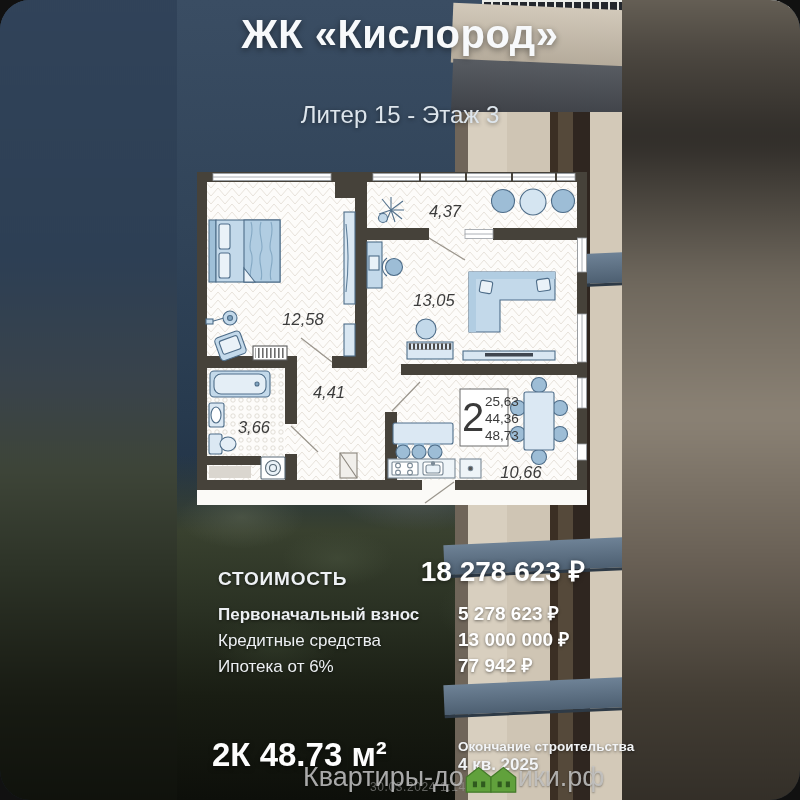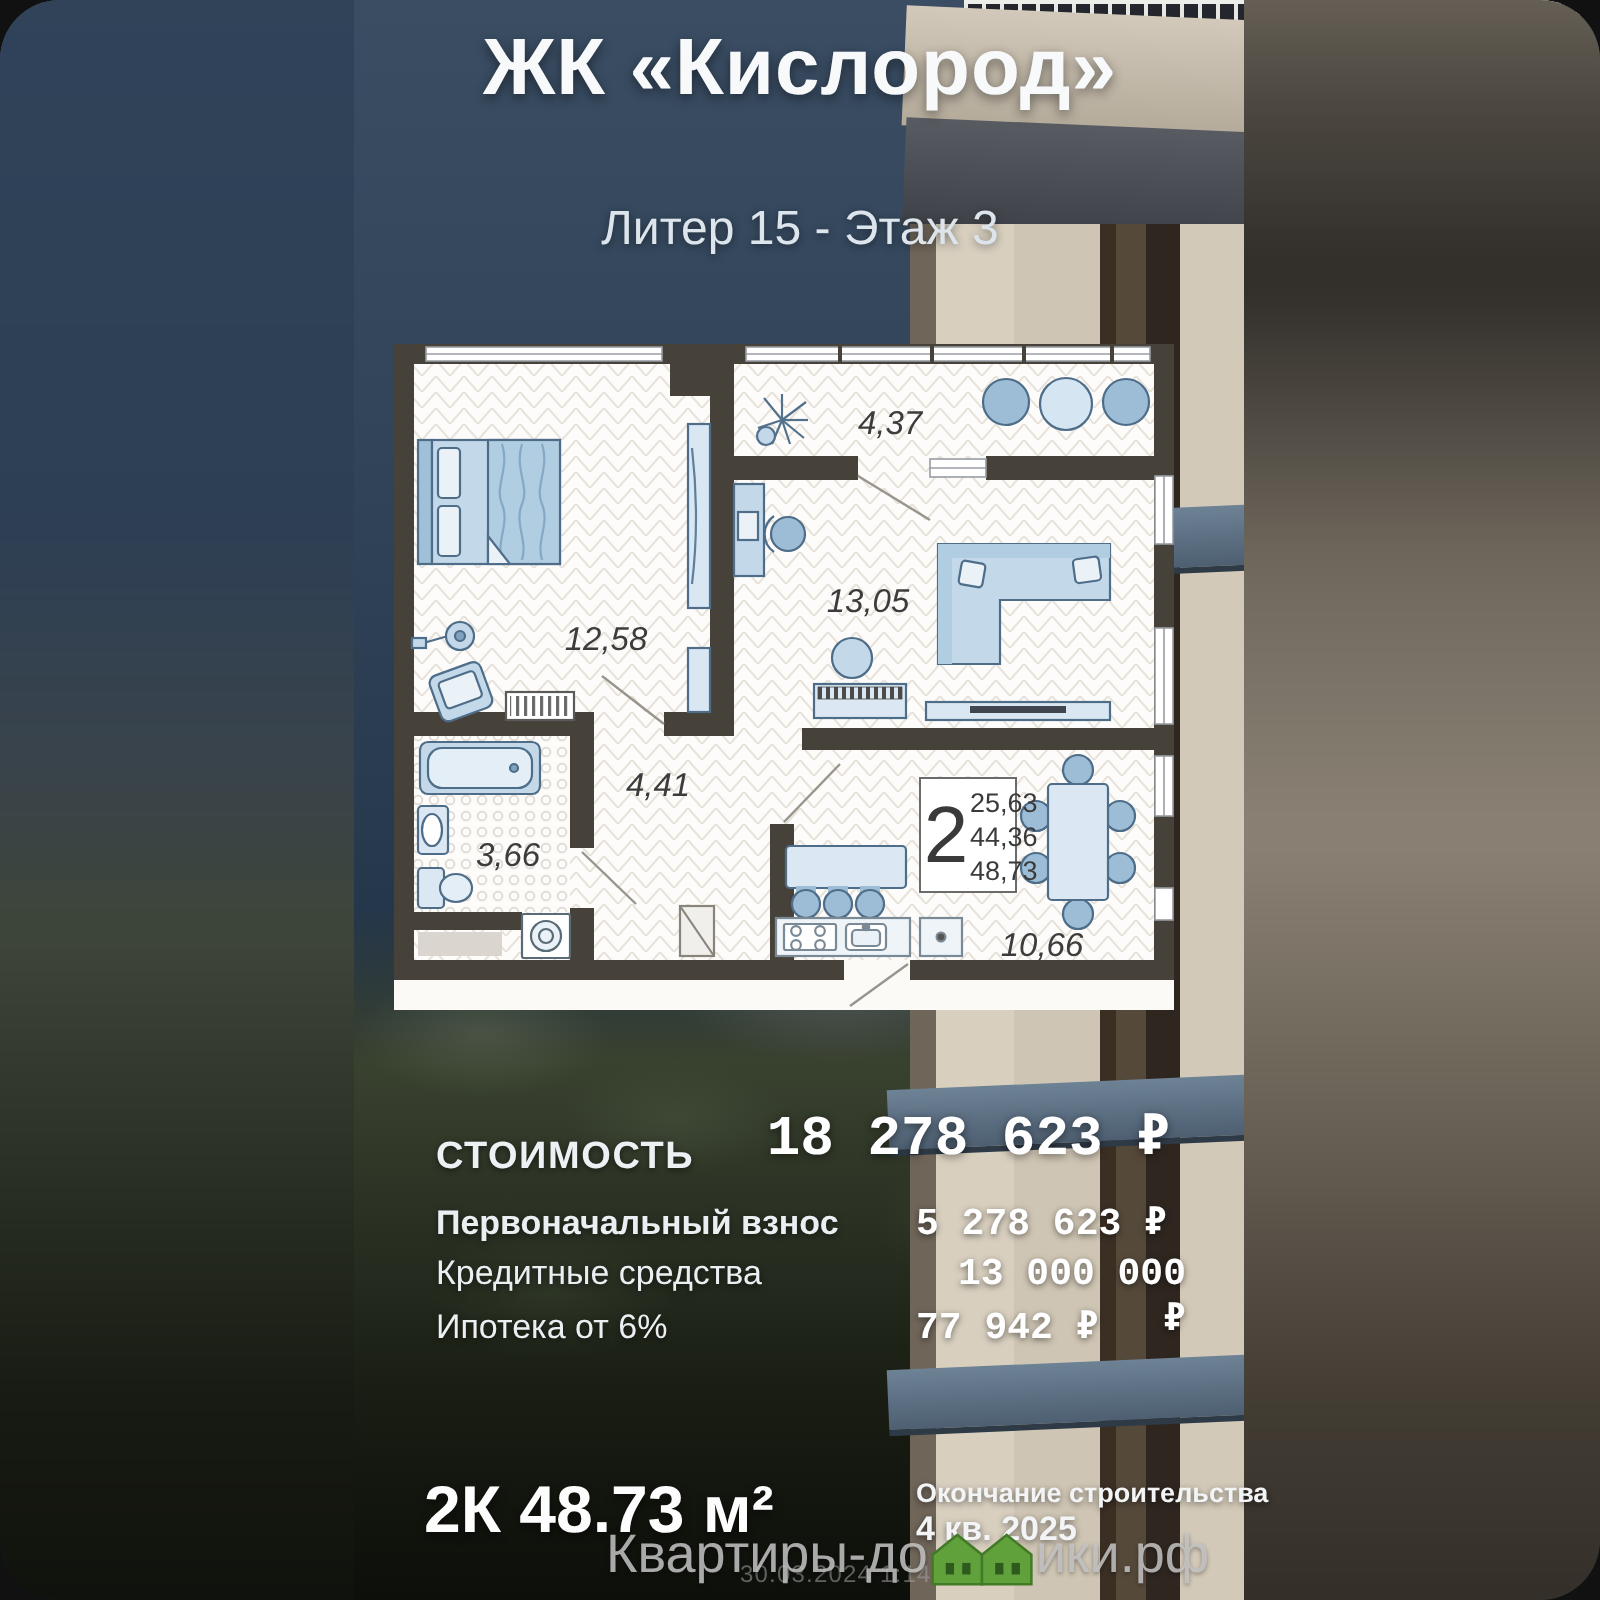--- a/index.html
+++ b/index.html
@@ -42,21 +42,21 @@
   .blur-right{left:622px;width:178px;}
   .blur-right::before{background:linear-gradient(180deg,#756e62 0%,#4c4740 10%,#2f2c28 20%,#6e675c 36%,#8b8275 52%,#6a6156 68%,#433d34 84%,#2e2a24 100%);}
   
   .content{position:absolute;inset:0;z-index:3;color:#fff;}
   .title{position:absolute;left:0;width:100%;top:12px;text-align:center;
     font-size:40px;font-weight:700;letter-spacing:.5px;color:#f7f9fb;
     text-shadow:0 2px 6px rgba(0,0,0,.45);}
   .subtitle{position:absolute;left:0;width:100%;top:101px;text-align:center;
     font-size:24px;font-weight:400;color:#dde5ec;text-shadow:0 1px 4px rgba(0,0,0,.45);}
   .plan{position:absolute;left:197px;top:172px;width:390px;height:333px;}
-  .rub{font-family:Liberation Mono, monospace;text-align:right;}
+  .rub{font-family:Liberation Sans, sans-serif;text-align:right;}
   .price-label{position:absolute;left:218px;top:568px;font-size:19px;font-weight:700;
     letter-spacing:.8px;color:#eef1f4;text-shadow:0 1px 3px rgba(0,0,0,.5);}
   .price-total{position:absolute;right:215px;top:551px;font-size:28px;font-weight:700;
     color:#ffffff;text-shadow:0 1px 4px rgba(0,0,0,.5);}
   .finrow{position:absolute;left:218px;width:375px;height:24px;display:flex;align-items:baseline;
     text-shadow:0 1px 3px rgba(0,0,0,.5);}
   .finrow .lbl{width:240px;font-size:17px;color:#eceff2;}
   .finrow.first .lbl{font-weight:700;}
   .finrow .val{font-size:19px;font-weight:700;color:#ffffff;}
   .row1{top:600px}.row2{top:626px}.row3{top:652px}

